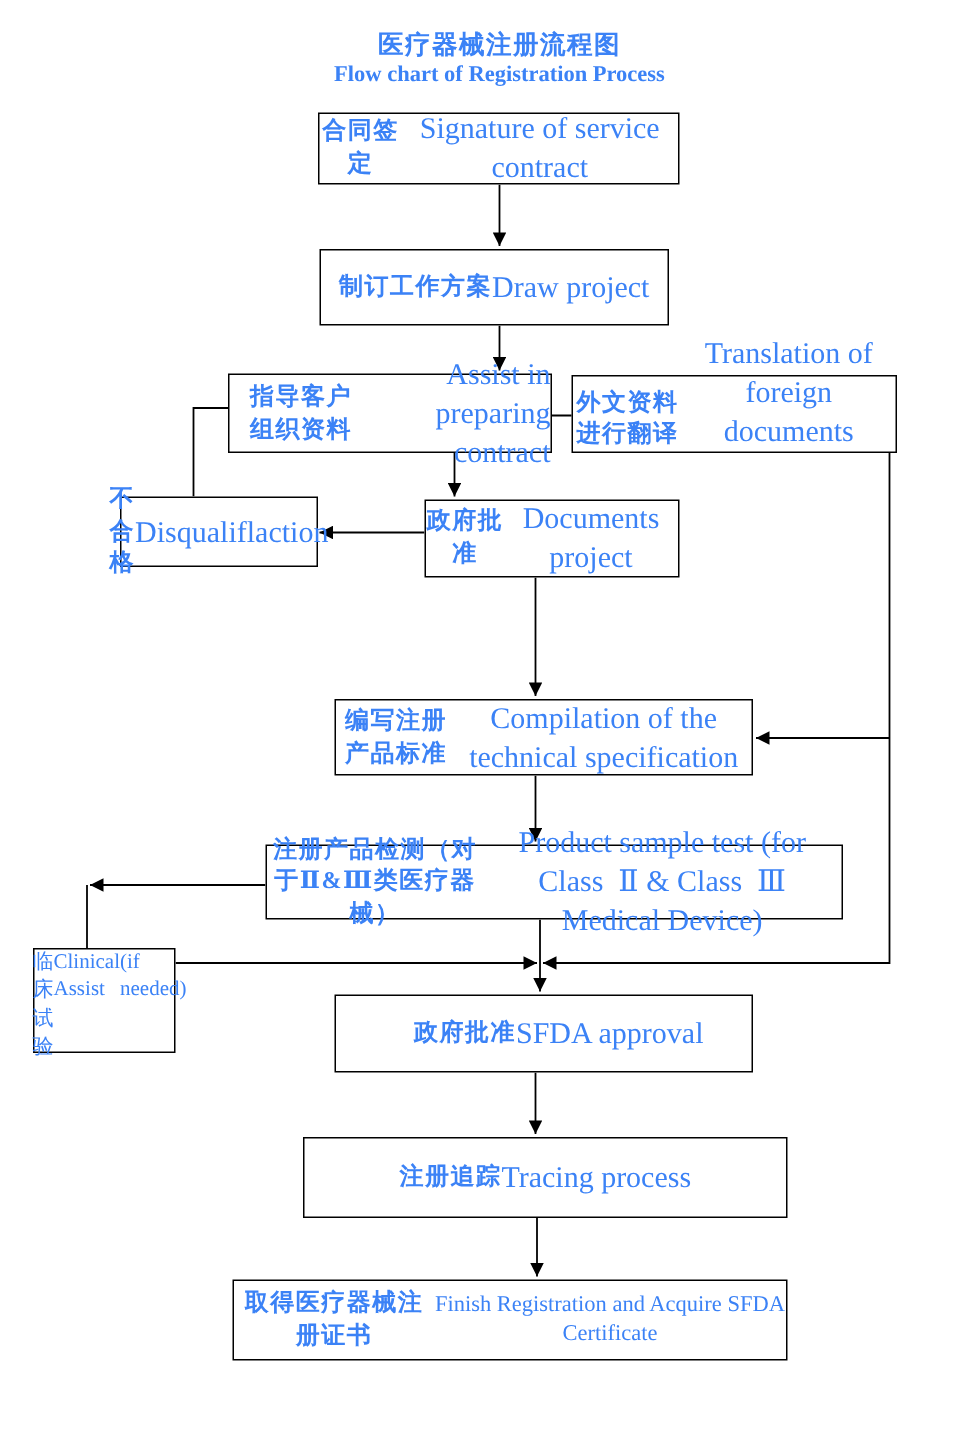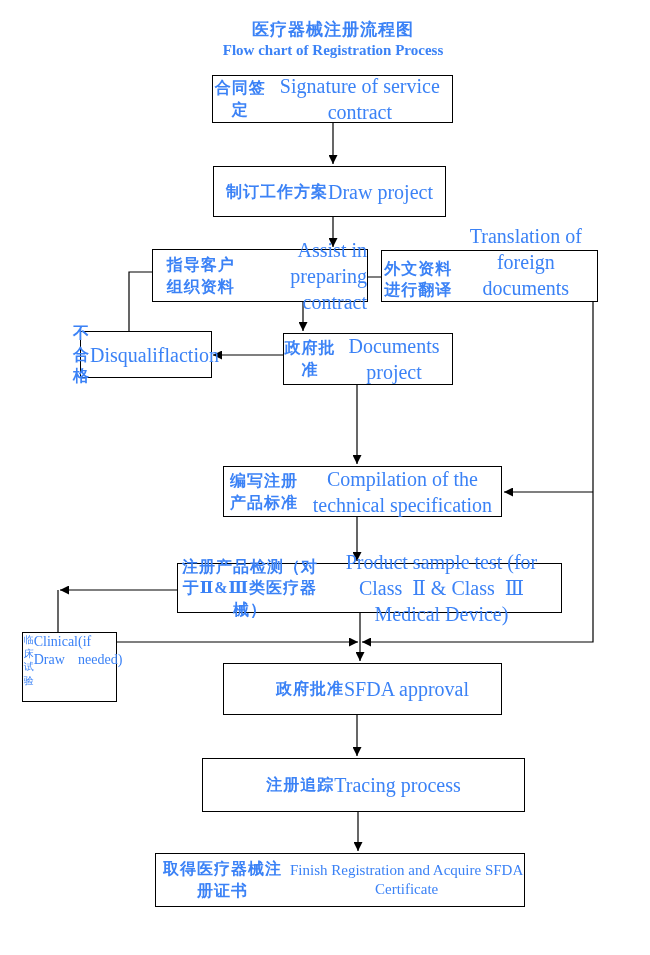--- a/index.html
+++ b/index.html
@@ -36,21 +36,21 @@
   #b-contract      { left:212px; top:75px;  width:241px; height:48px; }
   #b-project       { left:213px; top:166px; width:233px; height:51px;align-items:center; }
   #b-assist        { left:152px; top:249px; width:216px; height:53px;text-align:right; }
   #b-translation   { left:381px; top:250px; width:217px; height:52px;align-items:flex-end; }
   #b-disqualify    { left:80px;  top:331px; width:132px; height:47px; }
   #b-review        { left:283px; top:333px; width:170px; height:52px; }
   #b-compilation   { left:223px; top:466px; width:279px; height:51px; }
   #b-test          { left:177px; top:563px; width:385px; height:50px; }
   #b-clinical      { left:22px;  top:632px; width:95px;  height:70px;
                      align-items:flex-start; text-align:left; padding-left:7px; }
-  #b-clinical .zh  { font-weight:normal; font-size:10px; letter-spacing:0; }
+  #b-clinical .zh  { font-weight:normal; font-size:14px; letter-spacing:0; }
   #b-clinical .en  { font-size:14px; }
   #b-approval      { left:223px; top:663px; width:279px; height:52px;padding-left:20px; }
   #b-tracing       { left:202px; top:758px; width:323px; height:54px; }
   #b-certificate   { left:155px; top:853px; width:370px; height:54px; }
   #b-certificate .en { font-size:15px; }
 </style>
 </head>
 <body>
 
 <div id="canvas">
@@ -134,21 +134,21 @@
     <div class="en">Compilation of the technical specification</div>
   </div>
 
   <div class="box" id="b-test">
     <div class="zh">注册产品检测（对于Ⅱ&amp;Ⅲ类医疗器械）</div>
     <div class="en">Product sample test (for Class  Ⅱ &amp; Class  Ⅲ  Medical Device)</div>
   </div>
 
   <div class="box" id="b-clinical">
     <div class="zh">临床试验</div>
-    <div class="en">Clinical Draw</div>
+    <div class="en">Clinical Assist</div>
     <div class="en">(if needed)</div>
   </div>
 
   <div class="box" id="b-approval">
     <div class="zh">政府批准</div>
     <div class="en">SFDA approval</div>
   </div>
 
   <div class="box" id="b-tracing">
     <div class="zh">注册追踪</div>

